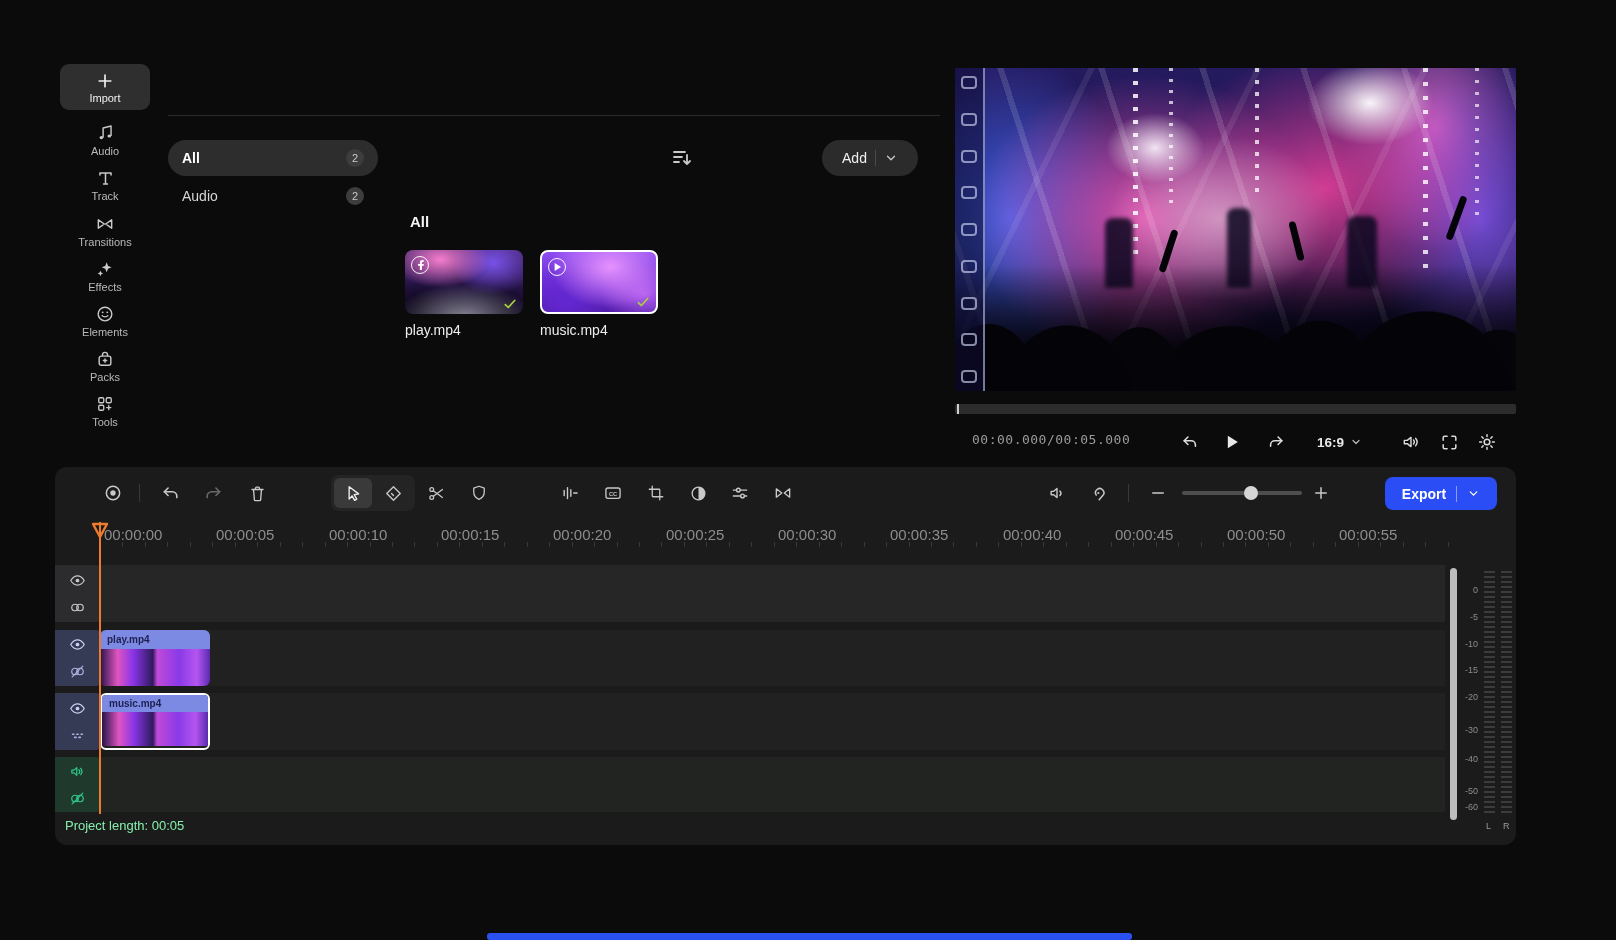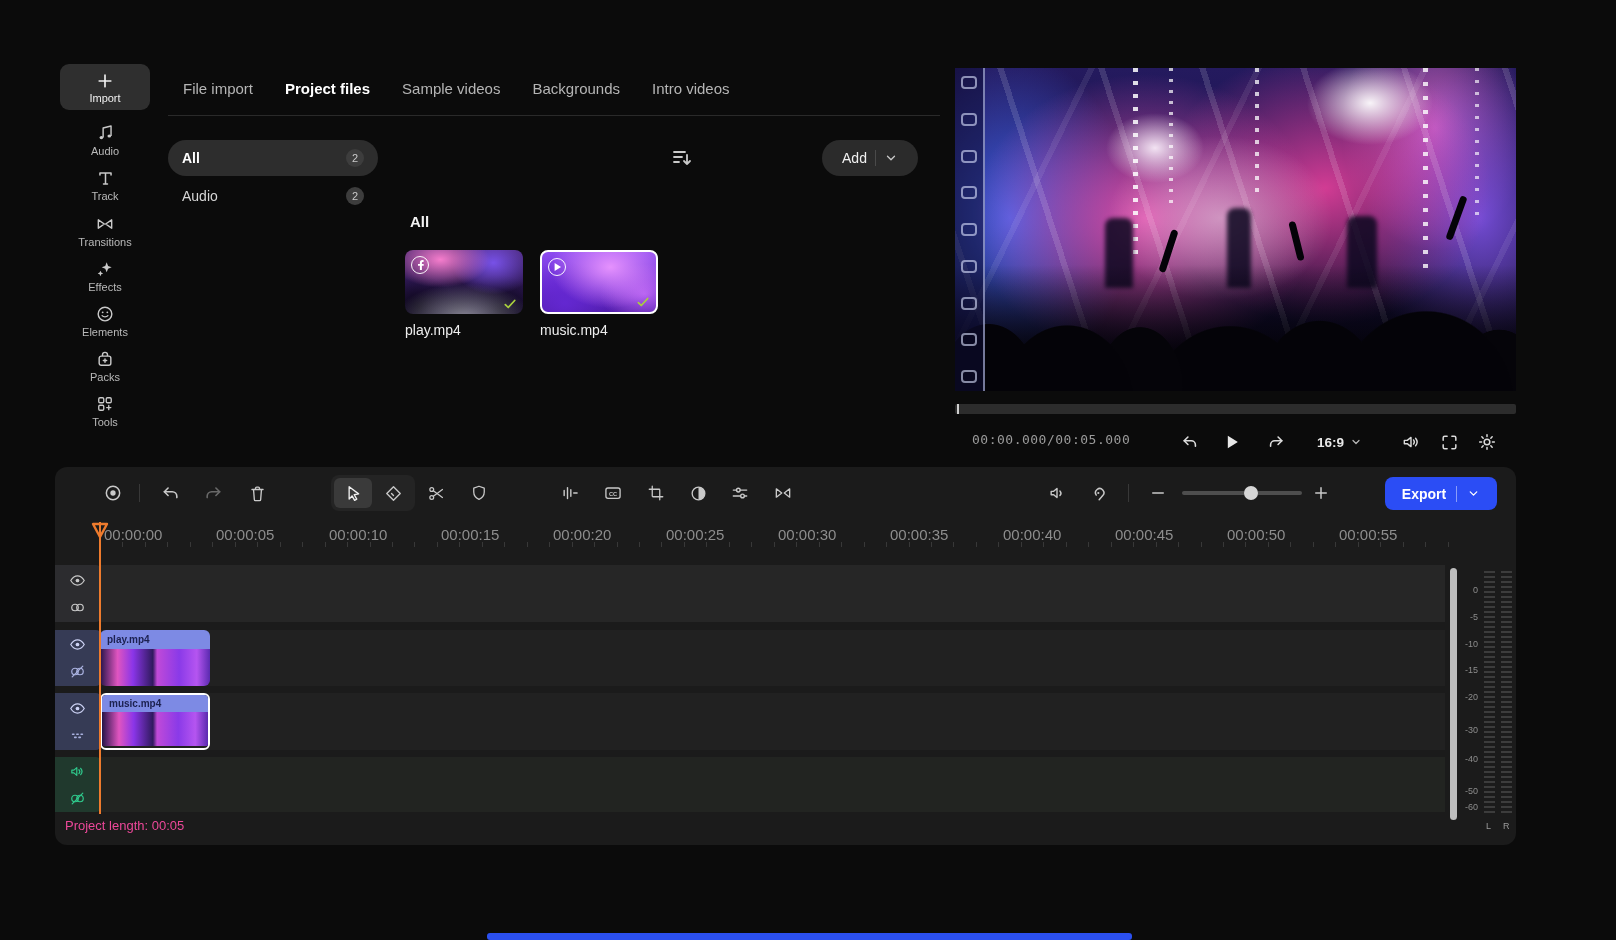--- a/index.html
+++ b/index.html
@@ -163,21 +163,21 @@
   .callout .c-tail { position:absolute; left:-22px; top:39px; width:0; height:0;
     border-top:19px solid transparent; border-bottom:19px solid transparent; border-right:24px solid #1441f5; }
 
   .tl-scrollbar { position:absolute; left:1395px; top:101px; width:7px; height:252px; background:#bdbdbd; border-radius:4px; cursor:pointer; }
   .meter { position:absolute; left:1403px; top:88px; width:58px; height:270px; }
   .meter .m-label { position:absolute; right:38px; font-size:9px; color:#8d8d8d; }
   .meter .led-col { position:absolute; top:16px; width:11px; height:244px;
     background:repeating-linear-gradient(180deg,#3c3c3c 0 2px, transparent 2px 5px); }
   .meter .ch-label { position:absolute; top:266px; font-size:9px; color:#9a9a9a; }
 
-  .status-bar { position:absolute; left:10px; top:351px; font-size:13px; color:#ec4899; }
+  .status-bar { position:absolute; left:10px; top:351px; font-size:13px; color:#86efac; }
 
   .bottom-accent { position:absolute; left:487px; top:933px; width:645px; height:7px; background:#2b50f0; border-radius:3px; }
 </style>
 </head>
 <body>
 
 <div id="app">
 
   <nav class="sidebar">
     <div class="import-btn">
@@ -236,27 +236,20 @@
             <rect x="4.5" y="4.5" width="6" height="6" rx="1.5" stroke="currentColor" stroke-width="1.6" fill="none"></rect>
             <rect x="13.5" y="4.5" width="6" height="6" rx="1.5" stroke="currentColor" stroke-width="1.6" fill="none"></rect>
             <rect x="4.5" y="13.5" width="6" height="6" rx="1.5" stroke="currentColor" stroke-width="1.6" fill="none"></rect>
             <path d="M16.5 13.8v5M14 16.3h5" stroke="currentColor" stroke-width="1.6" stroke-linecap="round"></path>
           </svg>
         <span class="lbl">Tools</span>
       </div>
     </div>
   </nav>
 
-  <div class="tabs">
-    <span class="tab">File import</span>
-    <span class="tab active">Project files</span>
-    <span class="tab">Sample videos</span>
-    <span class="tab">Backgrounds</span>
-    <span class="tab">Intro videos</span>
-  </div>
   <div class="tabs-divider"></div>
 
   <div class="filter-col">
     <div class="filter-row active">
       <span class="f-label">All</span>
       <span class="count-badge">2</span>
     </div>
     <div class="filter-row">
       <span class="f-label">Audio</span>
       <span class="count-badge">2</span>

